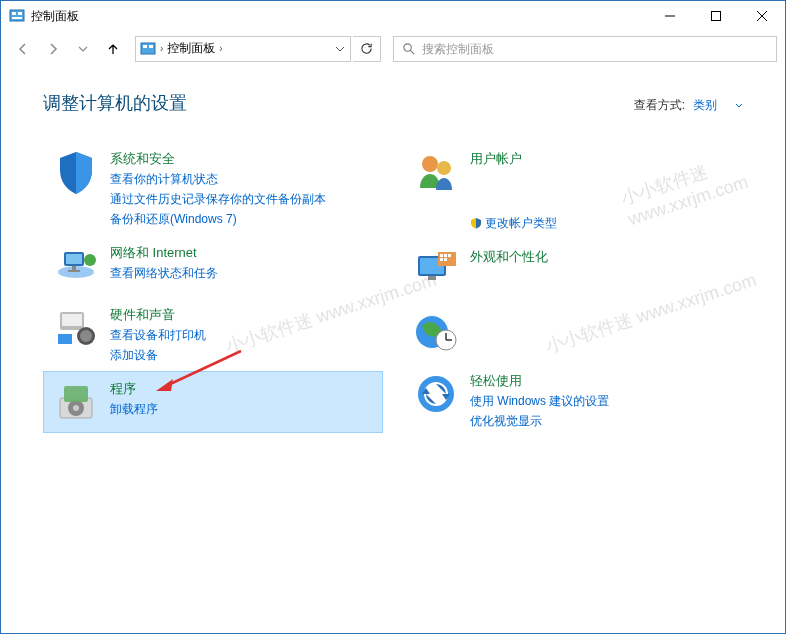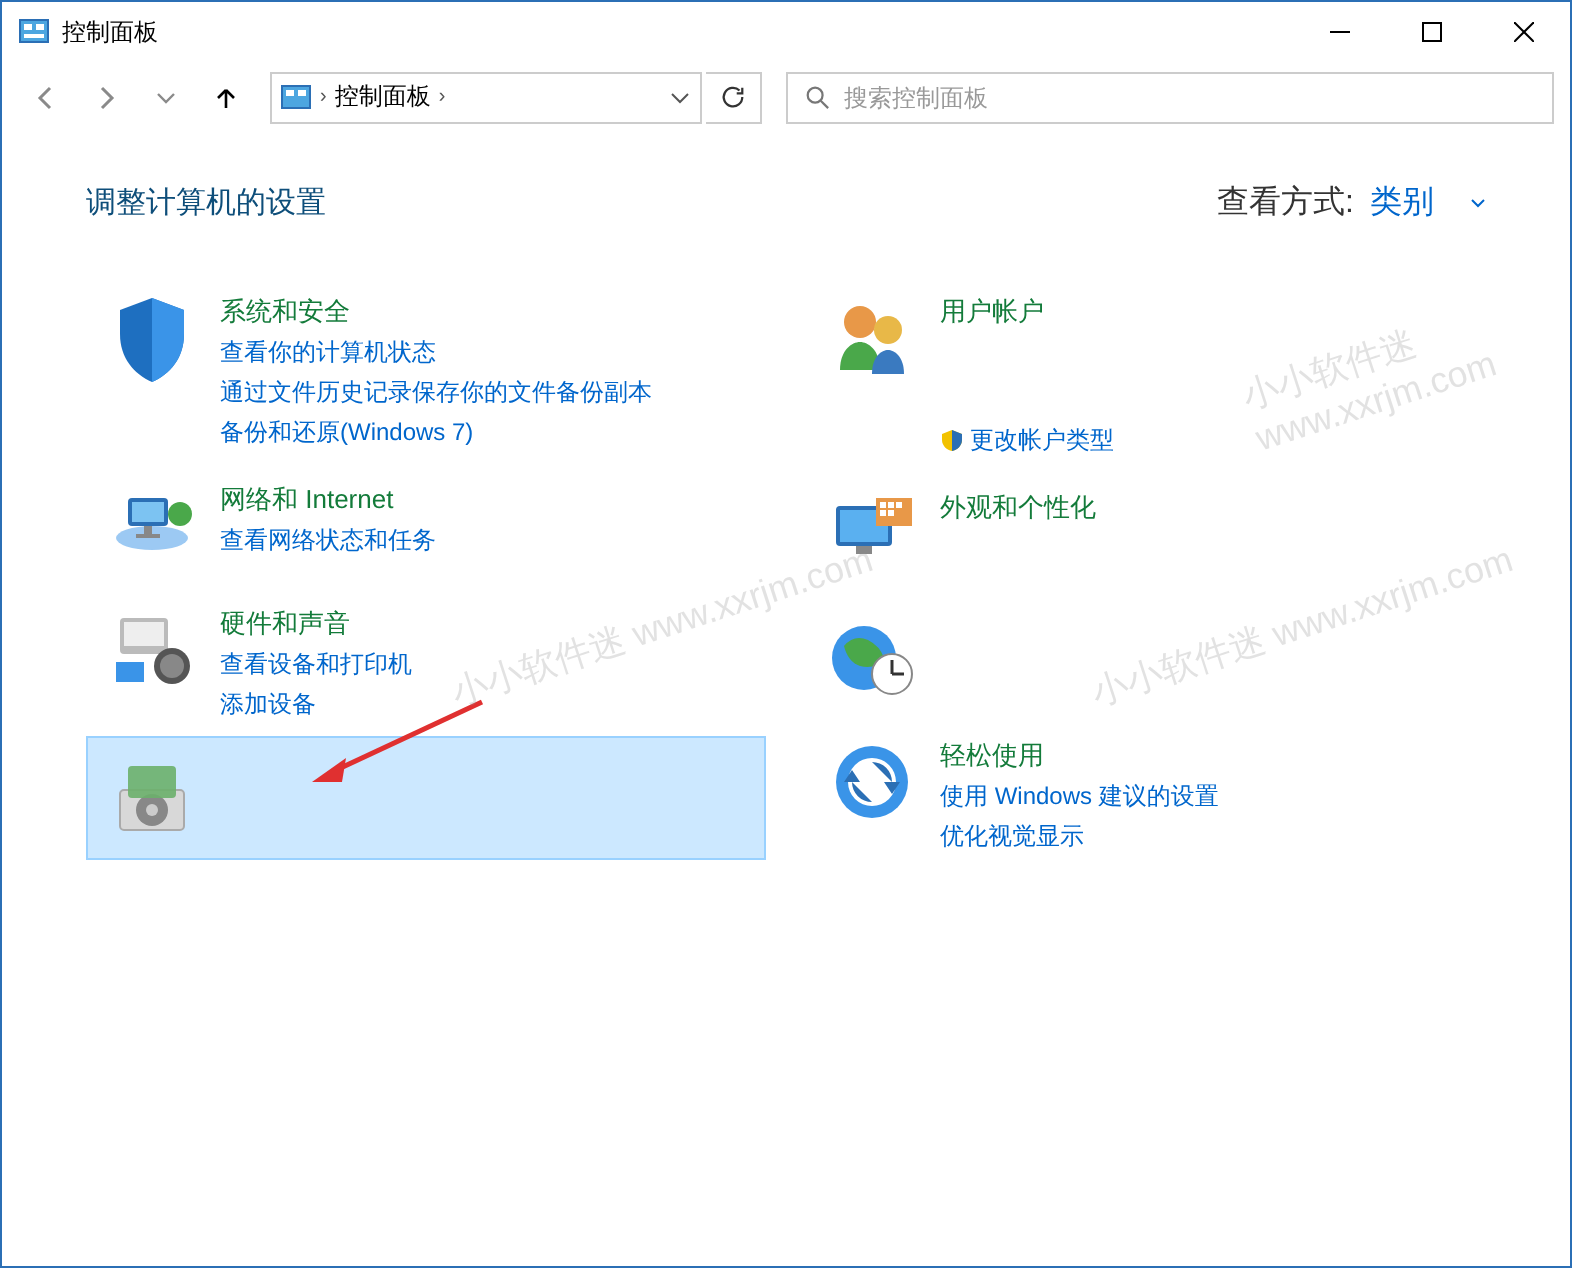--- a/index.html
+++ b/index.html
@@ -18,22 +18,22 @@
 .addr-text { font-size: 12px; color: #000; display: flex; align-items: center; gap: 4px; }
 .addr-sep { color: #555; font-size: 10px; }
 .addr-dropdown { margin-left: auto; width: 20px; display: flex; justify-content: center; color: #555; }
 .refresh-btn { width: 28px; height: 26px; border: 1px solid #ccc; border-left: none; display: flex; align-items: center; justify-content: center; color: #333; }
 .searchbox { width: 384px; height: 26px; border: 1px solid #ccc; margin-left: 10px; display: flex; align-items: center; }
 .searchbox-icon { width: 28px; display: flex; justify-content: center; color: #777; }
 .searchbox-input { border: none; outline: none; font-size: 12px; flex: 1; color: #555; }
 .searchbox-input::placeholder { color: #999; }
 .content { padding: 24px 42px 0 42px; }
 .heading-row { display: flex; align-items: baseline; margin-bottom: 26px; }
-.heading { font-size: 15px; color: #0e4e7a; font-weight: normal; }
-.viewmode { margin-left: auto; font-size: 16px; color: #333; display: flex; align-items: flex-end; gap: 8px; }
+.heading { font-size: 18px; color: #0e4e7a; font-weight: normal; }
+.viewmode { margin-left: auto; font-size: 12px; color: #333; display: flex; align-items: flex-end; gap: 8px; }
 .viewmode-link { color: #0066cc; display: flex; align-items: center; gap: 18px; }
 .columns { display: flex; gap: 20px; }
 .col { flex: 1; }
 .category { display: flex; padding: 6px 8px; gap: 10px; border: 1px solid transparent; }
 .category.highlighted { background: #cce8ff; border: 1px solid #99d1ff; }
 .cat-icon { width: 48px; height: 48px; flex-shrink: 0; }
 .cat-body { display: flex; flex-direction: column; gap: 2px; padding-top: 2px; }
 .cat-title { font-size: 13px; color: #137b3a; font-weight: normal; }
 .cat-link { font-size: 12px; color: #0066cc; line-height: 1.5; }
 .cat-link.shield { display: flex; align-items: center; gap: 3px; margin-top: 44px; }
@@ -187,20 +187,24 @@
         </div>
       </div>
 
       <div class="category highlighted">
         <svg class="cat-icon" viewBox="0 0 48 48">
             <rect x="8" y="20" width="32" height="20" rx="2" fill="#d8d8d8" stroke="#aaa"></rect>
             <circle cx="24" cy="30" r="8" fill="#888"></circle>
             <circle cx="24" cy="30" r="3" fill="#ccc"></circle>
             <rect x="12" y="8" width="24" height="16" rx="2" fill="#6bb06b" opacity="0.9"></rect>
           </svg>
+        <div class="cat-body">
+          <a class="cat-title">程序</a>
+          <a class="cat-link">卸载程序</a>
+        </div>
       </div>
 
     </div>
 
     <div class="col">
 
       <div class="category">
         <svg class="cat-icon" viewBox="0 0 48 48">
             <circle cx="18" cy="16" r="8" fill="#e89848"></circle>
             <path d="M8 40 C8 30 14 26 18 26 C22 26 28 30 28 40 Z" fill="#4aa84a"></path>

